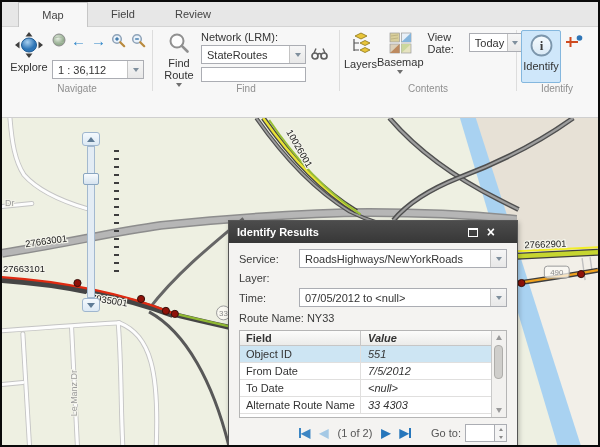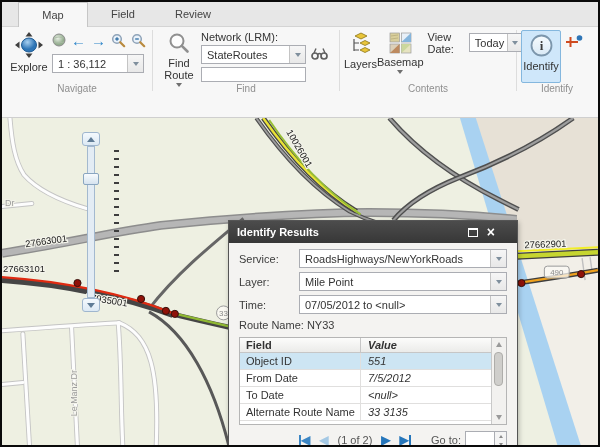--- a/index.html
+++ b/index.html
@@ -144,21 +144,21 @@
                 </svg>
               </span>
               <span>
                 <svg width="15" height="15" viewBox="0 0 15 15">
                   <circle cx="6" cy="6" r="4.3" fill="#eaf2fa" stroke="#8fa3b8" stroke-width="1.5"></circle>
                   <line x1="9.2" y1="9.2" x2="13.2" y2="13.2" stroke="#b98a3e" stroke-width="2.2" stroke-linecap="round"></line>
                   <line x1="4.2" y1="6" x2="7.8" y2="6" stroke="#2e6da3" stroke-width="1.3"></line>
                 </svg>
               </span>
             </div>
-            <div class="combo" style="width:92px; margin-top:5px;">
+            <div class="combo" style="width:92px; margin-top:11px;">
               <span class="cval">1 : 36,112</span>
               <span class="dd">
                   <i></i>
                 </span>
             </div>
           </div>
         </div>
         <div class="group-label">Navigate</div>
       </div>
       <div class="vsep"></div>
@@ -395,26 +395,20 @@
           <label>Service:</label>
           <div class="combo">
             <span class="cval">RoadsHighways/NewYorkRoads</span>
             <span class="dd">
                 <i></i>
               </span>
           </div>
         </div>
         <div class="frow">
           <label>Layer:</label>
-          <div class="combo">
-            <span class="cval">Mile Point</span>
-            <span class="dd">
-                <i></i>
-              </span>
-          </div>
         </div>
         <div class="frow">
           <label>Time:</label>
           <div class="combo">
             <span class="cval">07/05/2012 to &lt;null&gt;</span>
             <span class="dd">
                 <i></i>
               </span>
           </div>
         </div>
@@ -436,21 +430,21 @@
             <div class="trow">
               <div class="tc1">From Date</div>
               <div class="tc2">7/5/2012</div>
             </div>
             <div class="trow">
               <div class="tc1">To Date</div>
               <div class="tc2">&lt;null&gt;</div>
             </div>
             <div class="trow">
               <div class="tc1">Alternate Route Name</div>
-              <div class="tc2">33 3135</div>
+              <div class="tc2">33 4303</div>
             </div>
           </div>
           <div class="vscroll">
             <div class="vs-arrow up">
                 <i class="t-up"></i>
               </div>
             <div class="vs-thumb"></div>
             <div class="vs-arrow down">
                 <i class="t-down"></i>
               </div>

